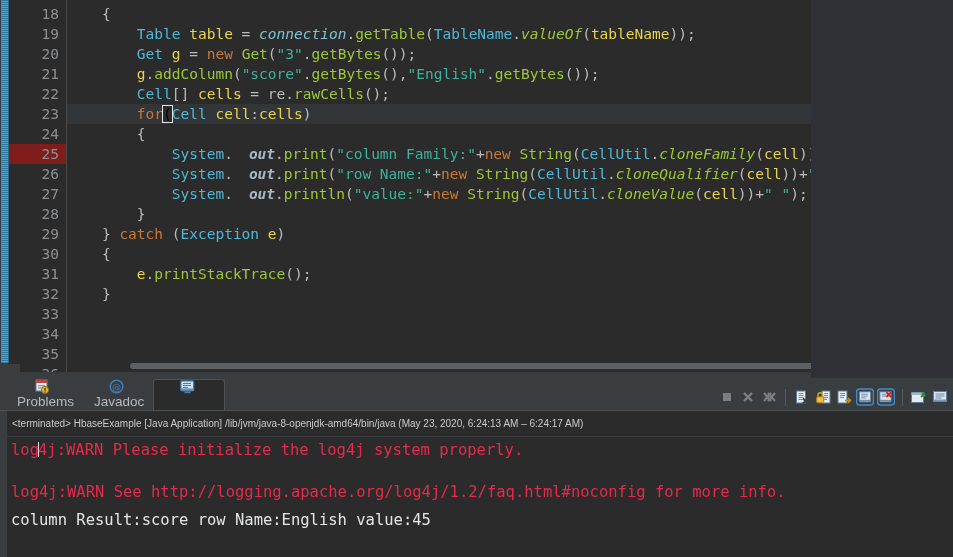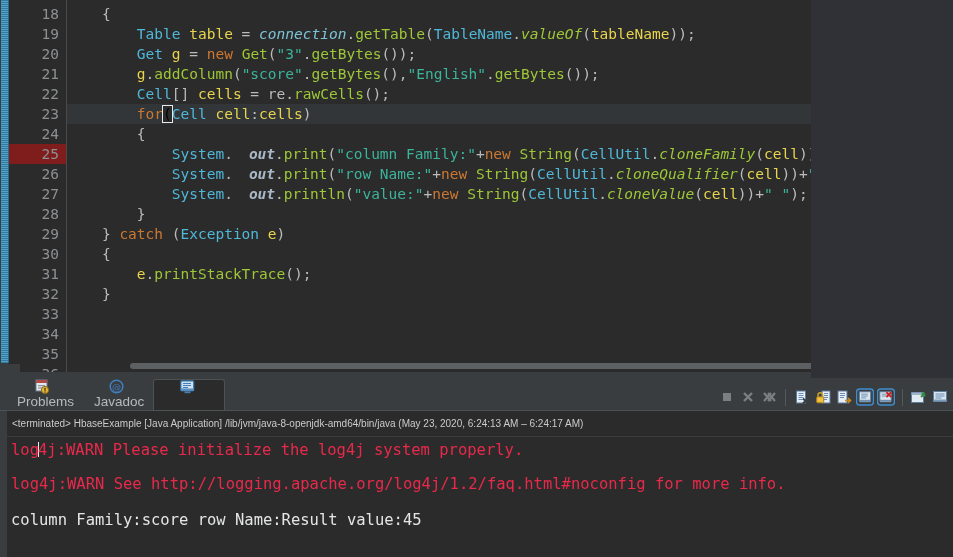--- a/index.html
+++ b/index.html
@@ -338,18 +338,18 @@
     </div>
     <div class="tabbar-underline"></div>
 
     <div class="console-strip-left"></div>
 
     <div class="console-body">
       <div class="term-head">&lt;terminated&gt; HbaseExample [Java Application] /lib/jvm/java-8-openjdk-amd64/bin/java (May 23, 2020, 6:24:13 AM – 6:24:17 AM)</div>
       <div class="term-sep"></div>
       <div id="console-lines">
           <div class="term-line err" style="top: 30px;"><span>log</span><span class="caret"></span><span>4j:WARN Please initialize the log4j system properly.</span></div>
-          <div class="term-line err" style="top: 64px;"><span>log4j:WARN See http://logging.apache.org/log4j/1.2/faq.html#noconfig for more info.</span></div>
-          <div class="term-line out" style="top: 100px;"><span>column Family:score row Name:Result value:45</span></div>
+          <div class="term-line err" style="top: 72px;"><span>log4j:WARN See http://logging.apache.org/log4j/1.2/faq.html#noconfig for more info.</span></div>
+          <div class="term-line out" style="top: 100px;"><span>column Result:score row Name:English value:45</span></div>
         </div>
     </div>
   </div>
 </div>
 
 </body></html>

